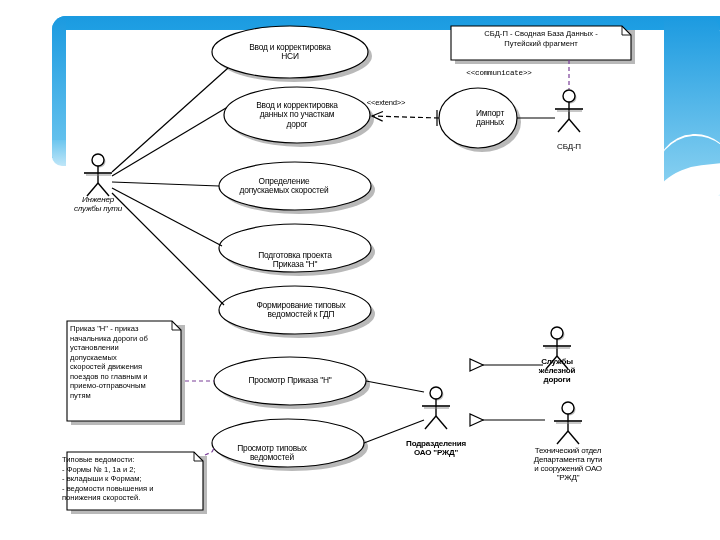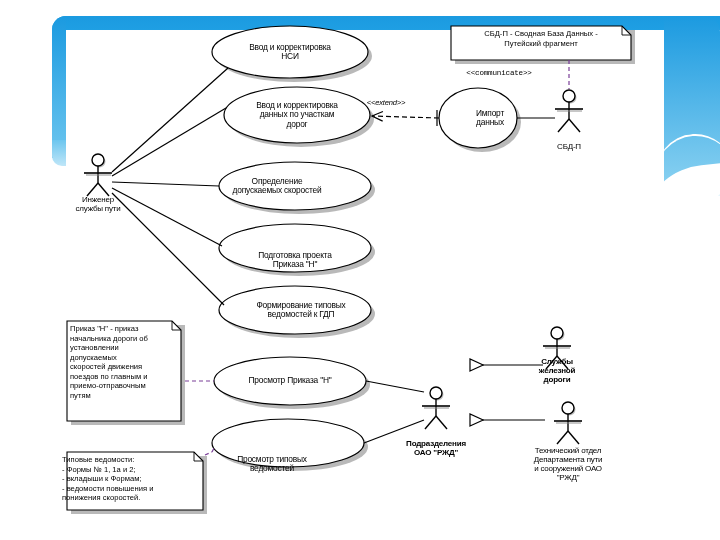--- a/index.html
+++ b/index.html
@@ -202,32 +202,32 @@
         <line x1="212" y1="452" x2="214" y2="448" stroke="#7b3f98" stroke-width="1.2" fill="none" stroke-dasharray="4,3"></line>
       </g>
   </svg>
 
   <div id="textlayer">
       <div class="lbl uc-text" style="left: 212px; width: 156px; top: 42.5px;">Ввод и корректировка
 НСИ</div>
       <div class="lbl uc-text" style="left: 224px; width: 146px; top: 100.75px;">Ввод и корректировка
 данных по участкам
 дорог</div>
-      <div class="lbl uc-text" style="left: 201px; width: 152px; top: 176.5px;">Определение
+      <div class="lbl uc-text" style="left: 208px; width: 152px; top: 176.5px;">Определение
 допускаемых скоростей</div>
       <div class="lbl uc-text" style="left: 219px; width: 152px; top: 238.5px; margin-top: 12px;">Подготовка проекта
 Приказа "Н"</div>
       <div class="lbl uc-text" style="left: 219px; width: 164px; top: 300.5px;">Формирование типовых
 ведомостей к ГДП</div>
       <div class="lbl uc-text" style="left: 214px; width: 152px; top: 376.25px;">Просмотр Приказа "Н"</div>
-      <div class="lbl uc-text" style="left: 212px; width: 120px; top: 455px;">Просмотр типовых
+      <div class="lbl uc-text" style="left: 212px; width: 120px; top: 444px;">Просмотр типовых
 ведомостей</div>
       <div class="lbl uc-text" style="left: 439px; width: 78px; top: 108.5px; padding-left: 12px;">Импорт
 данных</div>
-      <div class="lbl actor-text" style="left: 38px; width: 120px; top: 196px;">Инженер
+      <div class="lbl actor-text" style="left: 38px; width: 120px; top: 196px; font-style: italic;">Инженер
 службы пути</div>
       <div class="lbl actor-text" style="left: 509px; width: 120px; top: 143px;">СБД-П</div>
       <div class="lbl actor-text" style="left: 497px; width: 120px; top: 358px; font-weight: bold;">Службы
 железной
 дороги</div>
       <div class="lbl actor-text" style="left: 376px; width: 120px; top: 440px; font-weight: bold;">Подразделения
 ОАО "РЖД"</div>
       <div class="lbl actor-text" style="left: 508px; width: 120px; top: 447px;">Технический отдел
 Департамента пути
 и сооружений ОАО
@@ -240,17 +240,17 @@
 допускаемых
 скоростей движения
 поездов по главным и
 приемо-отправочным
 путям</div>
       <div class="note-text" style="left: 62px; top: 455px; width: 130px;">Типовые ведомости:
 - Формы № 1, 1а и 2;
 - вкладыши к Формам;
 - ведомости повышения и
 понижения скоростей.</div>
-      <div class="lbl stereo" style="left: 341px; width: 90px; top: 99px; font-style: italic;">&lt;&lt;extend&gt;&gt;</div>
+      <div class="lbl stereo" style="left: 341px; width: 90px; top: 99px;">&lt;&lt;extend&gt;&gt;</div>
       <div class="lbl stereo" style="left: 454px; width: 90px; top: 69px; font-family: Liberation Mono, monospace;">&lt;&lt;communicate&gt;&gt;</div>
     </div>
 
 </div>
 
 </body></html>

